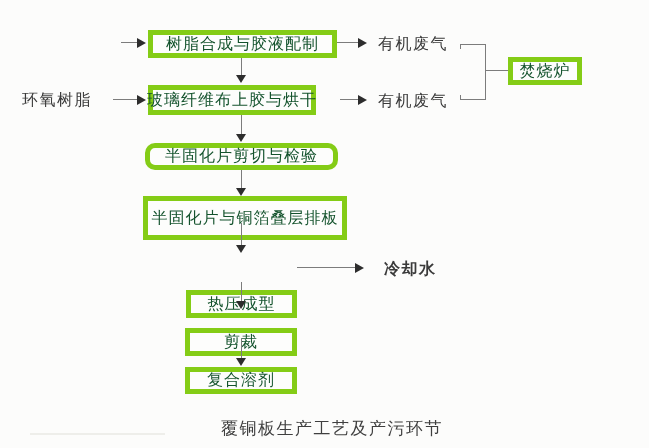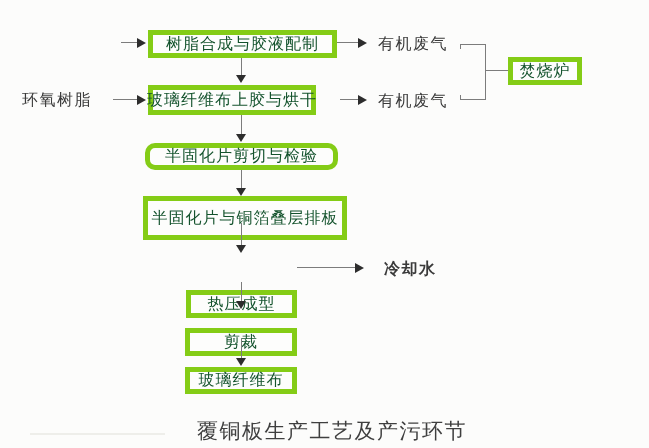--- a/index.html
+++ b/index.html
@@ -37,21 +37,21 @@
     border-left:9px solid #2d2d2d;
   }
   .ah-down{
     position:absolute;width:0;height:0;
     border-left:5px solid transparent;
     border-right:5px solid transparent;
     border-top:8px solid #2d2d2d;
   }
   .caption{
     position:absolute;
-    font-size:21px;color:#3f3f3f;
+    font-size:17px;color:#3f3f3f;
     letter-spacing:1.5px;
     text-align:center;
     white-space:nowrap;
   }
   .artifact{position:absolute;background:#eeeeea;}
 </style>
 </head>
 <body>
 
 <div class="canvas">
@@ -63,21 +63,21 @@
 
   <div class="hline" style="left:113px;top:99px;width:25px;"></div>
   <div class="ah-right" style="left:137px;top:95px;"></div>
 
   <div class="flow-box" style="left:148px;top:30px;width:189px;height:28px;">树脂合成与胶液配制</div>
   <div class="flow-box" style="left:148px;top:85px;width:168px;height:30px;">玻璃纤维布上胶与烘干</div>
   <div class="flow-box" style="left:145px;top:143px;width:193px;height:27px;border-radius:10px;">半固化片剪切与检验</div>
   <div class="flow-box" style="left:143px;top:196px;width:204px;height:44px;">半固化片与铜箔叠层排板</div>
   <div class="flow-box" style="left:186px;top:254px;width:111px;height:28px;margin-top:36px;">热压成型</div>
   <div class="flow-box" style="left:185px;top:328px;width:112px;height:28px;">剪裁</div>
-  <div class="flow-box" style="left:185px;top:367px;width:112px;height:27px;">玻璃纤维布</div>
+  <div class="flow-box" style="left:185px;top:367px;width:112px;height:27px;">复合溶剂</div>
   <div class="flow-box" style="left:508px;top:57px;width:74px;height:28px;">焚烧炉</div>
 
   <div class="vline" style="left:241px;top:58px;height:18px;"></div>
   <div class="ah-down" style="left:236px;top:75px;"></div>
 
   <div class="vline" style="left:241px;top:115px;height:20px;"></div>
   <div class="ah-down" style="left:236px;top:134px;"></div>
 
   <div class="vline" style="left:241px;top:170px;height:19px;"></div>
   <div class="ah-down" style="left:236px;top:188px;"></div>

